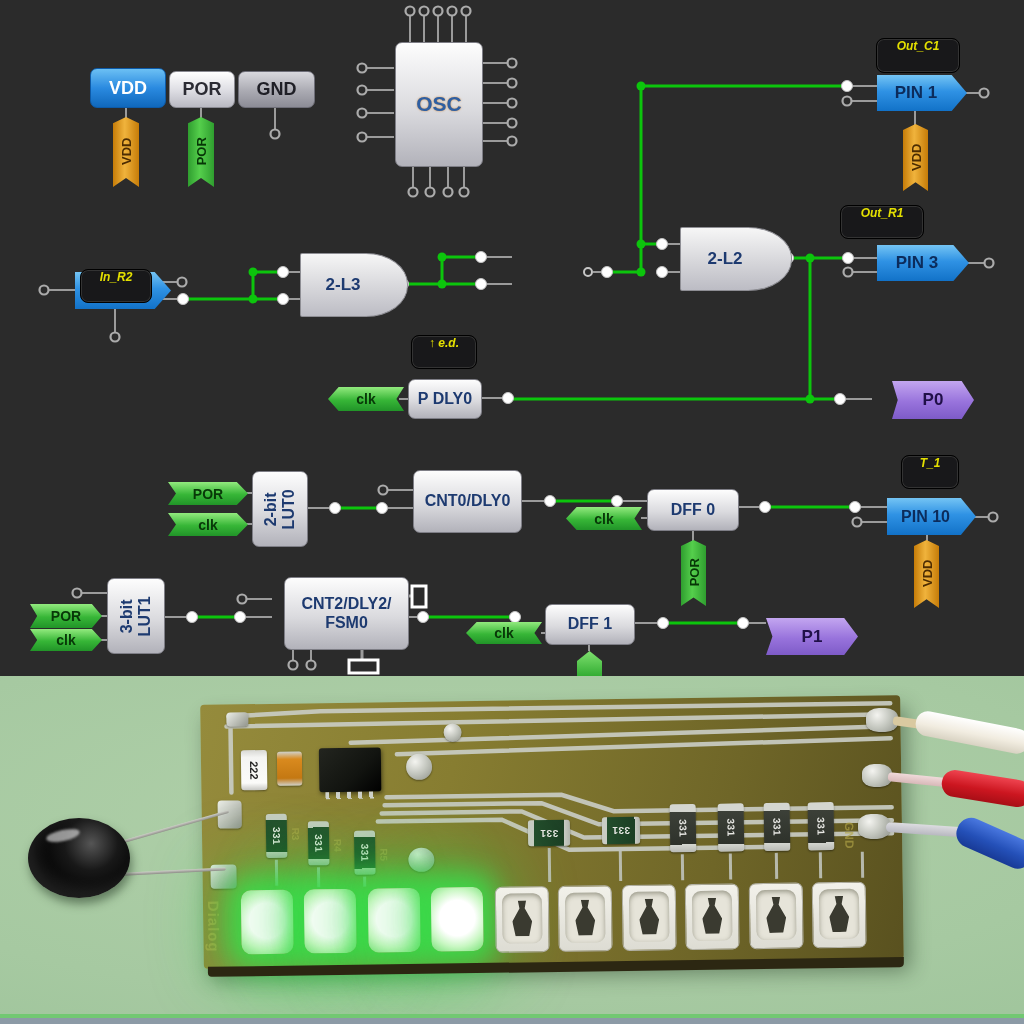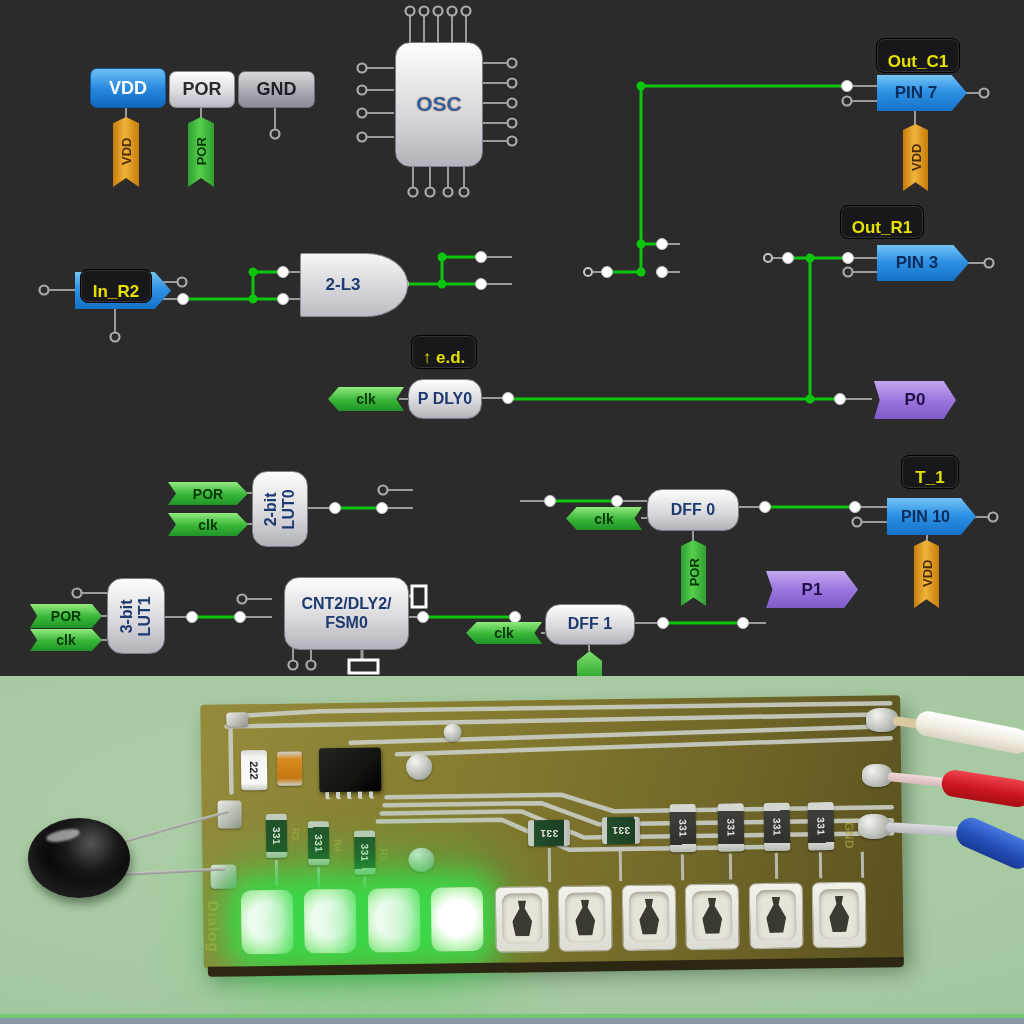--- a/index.html
+++ b/index.html
@@ -1,37 +1,37 @@
 <!DOCTYPE html>
 <html><head>
 <meta charset="utf-8">
 <style>
   html,body{margin:0;padding:0;background:#000;}
   #stage{position:relative;width:1024px;height:1024px;overflow:hidden;font-family:"Liberation Sans",sans-serif;}
   
   #schem{position:absolute;left:0;top:0;width:1024px;height:676px;background:#2b2b2b;overflow:hidden;}
   #wires{position:absolute;left:0;top:0;z-index:1;}
   .tag{position:absolute;z-index:4;background:#18181a;border:1px solid #000;border-radius:8px;
-       color:#e4e000;font-weight:bold;font-size:17px;display:flex;align-items:flex-end;justify-content:center;
-       box-shadow:0 0 0 1px #333 inset;}
+       color:#e4e000;font-weight:bold;font-size:12px;display:flex;align-items:flex-start;justify-content:center;
+       box-shadow:0 0 0 1px #333 inset;font-style:italic;}
   .pinblock{position:absolute;z-index:3;display:flex;align-items:center;justify-content:center;
        padding-right:12px;font-weight:bold;font-size:17px;color:#0c2c5c;
        background:linear-gradient(180deg,#74c4f4 0%,#2f92e4 45%,#1272c8 100%);
        clip-path:polygon(0% 0%,83% 0%,100% 50%,83% 100%,0% 100%);}
   .pwr-blue{position:absolute;z-index:3;display:flex;align-items:center;justify-content:center;
        font-weight:bold;font-size:18px;color:#fff;border-radius:7px;
        background:linear-gradient(180deg,#6cc0f4 0%,#2a8ae0 50%,#1068bc 100%);border:1px solid #0d5aa8;}
   .pwr-white{position:absolute;z-index:3;display:flex;align-items:center;justify-content:center;
        font-weight:bold;font-size:18px;color:#2b2b33;border-radius:7px;
        background:linear-gradient(180deg,#ffffff 0%,#dcdce2 55%,#b9b9c2 100%);border:1px solid #8a8a92;}
   .pwr-gray{position:absolute;z-index:3;display:flex;align-items:center;justify-content:center;
        font-weight:bold;font-size:18px;color:#1f1f26;border-radius:7px;
        background:linear-gradient(180deg,#d8d8dd 0%,#aaaab2 55%,#8c8c96 100%);border:1px solid #6e6e78;}
   .gblock{position:absolute;z-index:3;display:flex;flex-direction:column;align-items:center;justify-content:center;
-       font-weight:bold;font-size:16px;color:#1d3a70;text-align:center;line-height:1.15;border-radius:15px;
+       font-weight:bold;font-size:16px;color:#1d3a70;text-align:center;line-height:1.15;border-radius:7px;
        background:linear-gradient(180deg,#fdfdfd 0%,#dadade 55%,#b2b2ba 100%);border:1px solid #7e7e86;}
   .gate{position:absolute;z-index:3;display:flex;align-items:center;justify-content:center;
        padding-right:22px;font-weight:bold;font-size:17px;color:#1d3a70;
        background:linear-gradient(180deg,#f6f6f6 0%,#d6d6da 55%,#bcbcc4 100%);border:1px solid #8e8e94;}
   .rot{transform:rotate(-90deg);white-space:nowrap;}
   .flagR{position:absolute;z-index:2;display:flex;align-items:center;justify-content:center;
        font-weight:bold;font-size:14px;color:#083808;
        background:linear-gradient(180deg,#92ea7e 0%,#37b637 55%,#219428 100%);
        clip-path:polygon(0% 0%,86% 0%,100% 50%,86% 100%,0% 100%,10% 50%);}
   .flagL{position:absolute;z-index:2;display:flex;align-items:center;justify-content:center;
@@ -259,39 +259,45 @@
         <span>T_1</span>
       </div>
     <div class="tag" style="left:411px;top:335px;width:64px;height:32px;">
         <span>↑ e.d.</span>
       </div>
 
     <div class="pinblock" style="left:75px;top:272px;width:84px;height:37px;">
         <span>PIN 3</span>
       </div>
     <div class="pinblock" style="left:877px;top:75px;width:78px;height:36px;">
-        <span>PIN 7</span>
+        <span>PIN 1</span>
       </div>
     <div class="pinblock" style="left:877px;top:245px;width:80px;height:36px;">
         <span>PIN 3</span>
       </div>
     <div class="pinblock" style="left:887px;top:498px;width:77px;height:37px;font-size:16px;">
         <span>PIN 10</span>
       </div>
 
     <div class="gate" style="left:300px;top:253px;width:84px;height:62px;border-radius:2px 42px 42px 2px / 2px 31px 31px 2px;">
         <span>2-L3</span>
       </div>
+    <div class="gate" style="left:680px;top:227px;width:88px;height:62px;border-radius:2px 44px 44px 2px / 2px 31px 31px 2px;">
+        <span>2-L2</span>
+      </div>
 
     <div class="gblock" style="left:408px;top:379px;width:72px;height:38px;">
         <span>P DLY0</span>
       </div>
     <div class="gblock" style="left:252px;top:471px;width:54px;height:74px;">
       <div class="rot"><span>2-bit</span><br><span>LUT0</span></div>
     </div>
+    <div class="gblock" style="left:413px;top:470px;width:107px;height:61px;">
+        <span>CNT0/DLY0</span>
+      </div>
     <div class="gblock" style="left:647px;top:489px;width:90px;height:40px;">
         <span>DFF 0</span>
       </div>
     <div class="gblock" style="left:107px;top:578px;width:56px;height:74px;">
       <div class="rot"><span>3-bit</span><br><span>LUT1</span></div>
     </div>
     <div class="gblock" style="left:284px;top:577px;width:123px;height:71px;">
       <span>CNT2/DLY2/</span>
       <span>FSM0</span>
     </div>
@@ -324,24 +330,24 @@
         <span>POR</span>
       </div>
     <div class="flagR" style="left:30px;top:629px;width:72px;height:22px;">
         <span>clk</span>
       </div>
     <div class="flagL" style="left:466px;top:622px;width:76px;height:22px;">
         <span>clk</span>
       </div>
     <div class="pent" style="left:577px;top:651px;width:25px;height:25px;"></div>
 
-    <div class="flagP" style="left:874px;top:381px;width:82px;height:38px;">
+    <div class="flagP" style="left:892px;top:381px;width:82px;height:38px;">
         <span>P0</span>
       </div>
-    <div class="flagP" style="left:766px;top:571px;width:92px;height:37px;">
+    <div class="flagP" style="left:766px;top:618px;width:92px;height:37px;">
         <span>P1</span>
       </div>
   </div>
 
   <div id="photo">
 
     <div id="board">
       <svg width="700" height="264" style="position:absolute;left:0;top:0;">
         <g stroke="#c9ccc4" stroke-width="4.5" fill="none" stroke-linecap="round" opacity="0.92">
           <polyline points="28,12 120,8 690,8"></polyline>

